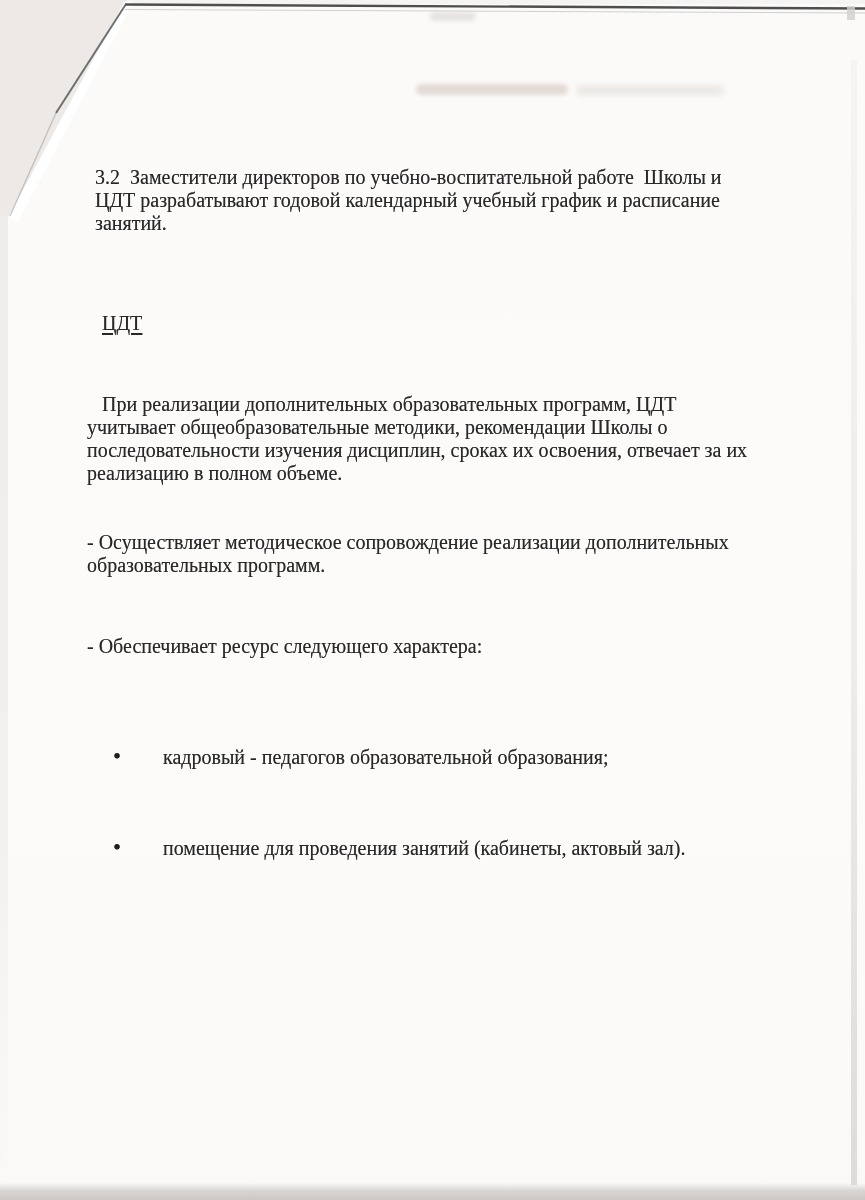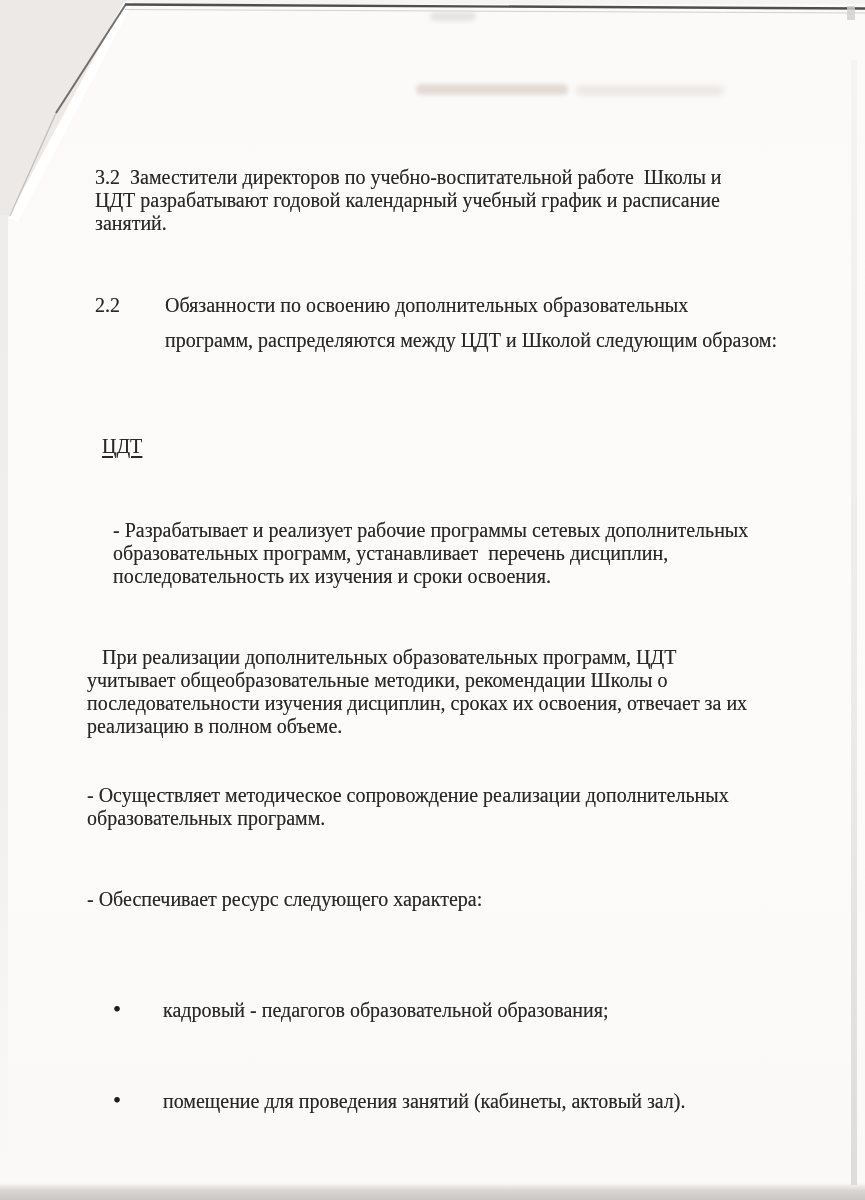--- a/index.html
+++ b/index.html
@@ -84,27 +84,22 @@
   <div class="bottom-band"></div>
   <div class="ghost ghost-a"></div>
   <div class="ghost ghost-b"></div>
   <div class="ghost ghost-c"></div>
 
   <div class="doc">
 
     <div class="para ml8 mt13">3.2  Заместители директоров по учебно-воспитательной работе  Школы и
 ЦДТ разрабатывают годовой календарный учебный график и расписание
 занятий.</div>
-    <div class="para ml8 mt7 lh35">2.2         Обязанности по освоению дополнительных образовательных
-              программ, распределяются между ЦДТ и Школой следующим образом:</div>
 
     <div class="para ml15 mt8 uline">ЦДТ</div>
-    <div class="para ml26 mt15">- Разрабатывает и реализует рабочие программы сетевых дополнительных
-образовательных программ, устанавливает  перечень дисциплин,
-последовательность их изучения и сроки освоения.</div>
     <div class="para mt12">   При реализации дополнительных образовательных программ, ЦДТ
 учитывает общеобразовательные методики, рекомендации Школы о
 последовательности изучения дисциплин, сроках их освоения, отвечает за их
 реализацию в полном объеме.</div>
     <div class="para mt10">- Осуществляет методическое сопровождение реализации дополнительных
 образовательных программ.</div>
     <div class="para mt12">- Обеспечивает ресурс следующего характера:</div>
 
     <div class="para ml26 mt18 bullet-row">
       <span class="bullet-glyph">•</span><span>кадровый - педагогов образовательной образования;</span>

